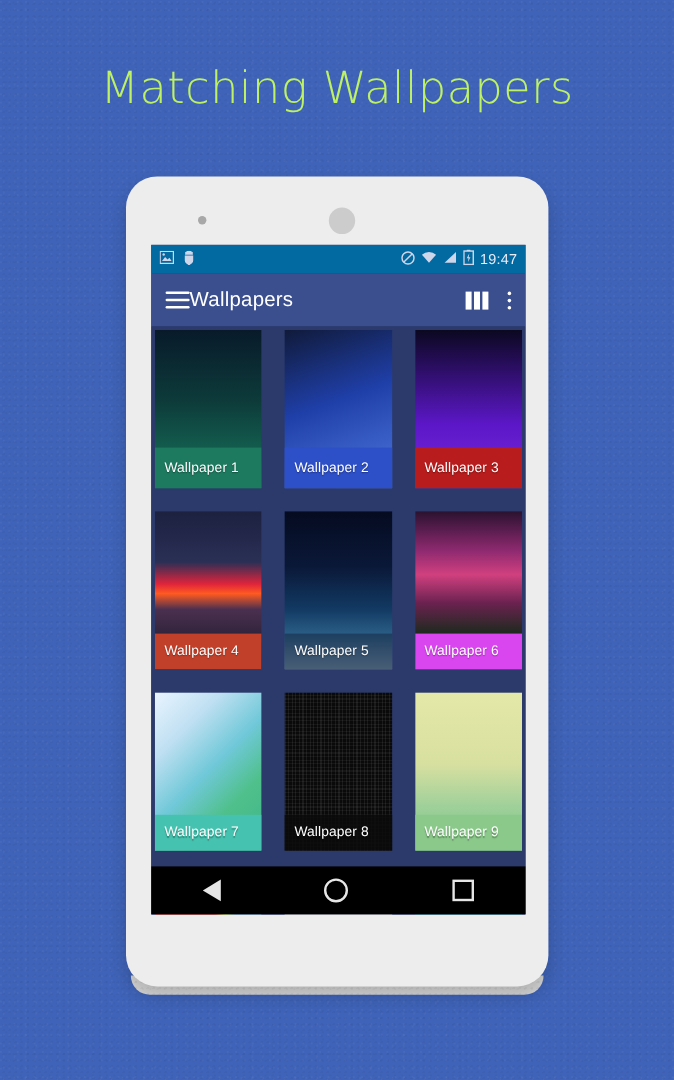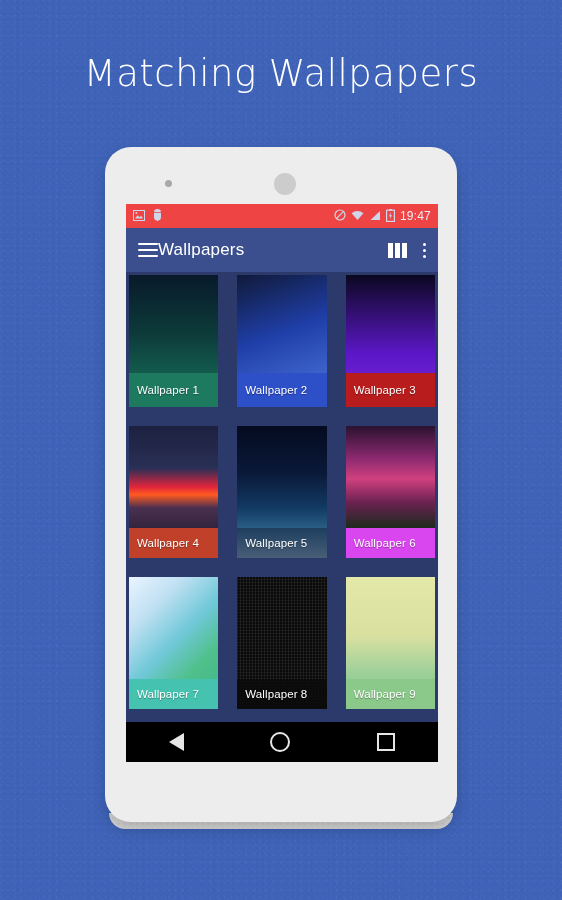--- a/index.html
+++ b/index.html
@@ -16,21 +16,21 @@
       radial-gradient(circle at 10% 20%, rgba(255,255,255,.035) 0 1px, transparent 1px),
       radial-gradient(circle at 60% 70%, rgba(0,0,0,.035) 0 1px, transparent 1px),
       radial-gradient(circle at 35% 85%, rgba(255,255,255,.03) 0 1px, transparent 1px),
       radial-gradient(circle at 85% 35%, rgba(0,0,0,.03) 0 1px, transparent 1px);
     background-size:7px 7px,5px 5px,9px 9px,6px 6px;
     pointer-events:none;
   }
 
   #headline{
     position:absolute;top:52px;left:0;width:562px;
-    text-align:center;color:#ffffff;
+    text-align:center;color:#bef264;
     font-size:37px;letter-spacing:.5px;font-weight:300;
     font-family:"DejaVu Sans","Liberation Sans",sans-serif;
   }
 
   
   #phone{
     position:absolute;left:105px;top:147px;
     width:352px;height:675px;
     background:#ededed;
     border-radius:26px;
@@ -44,21 +44,21 @@
   #speaker{position:absolute;left:169px;top:26px;width:22px;height:22px;border-radius:50%;background:#cccccc;}
 
   
   #screen{
     position:absolute;left:21px;top:57px;width:312px;height:558px;
     background:#2b3a6b;overflow:hidden;
   }
 
   
   #statusbar{
-    height:24px;background:#ef4444;color:#cfd6ea;
+    height:24px;background:#0369a1;color:#cfd6ea;
     display:flex;padding:0 7px;font-size:11px;
   }
   .sb-left{display:flex;align-items:center;gap:7px;}
   .sb-right{margin-left:auto;display:flex;align-items:center;gap:5px;}
   #clock{font-size:12px;color:#e8ecf7;letter-spacing:.2px;}
 
   
   #appbar{
     height:44px;background:#3b4f8f;display:flex;align-items:center;
     padding:0 12px;color:#fff;

